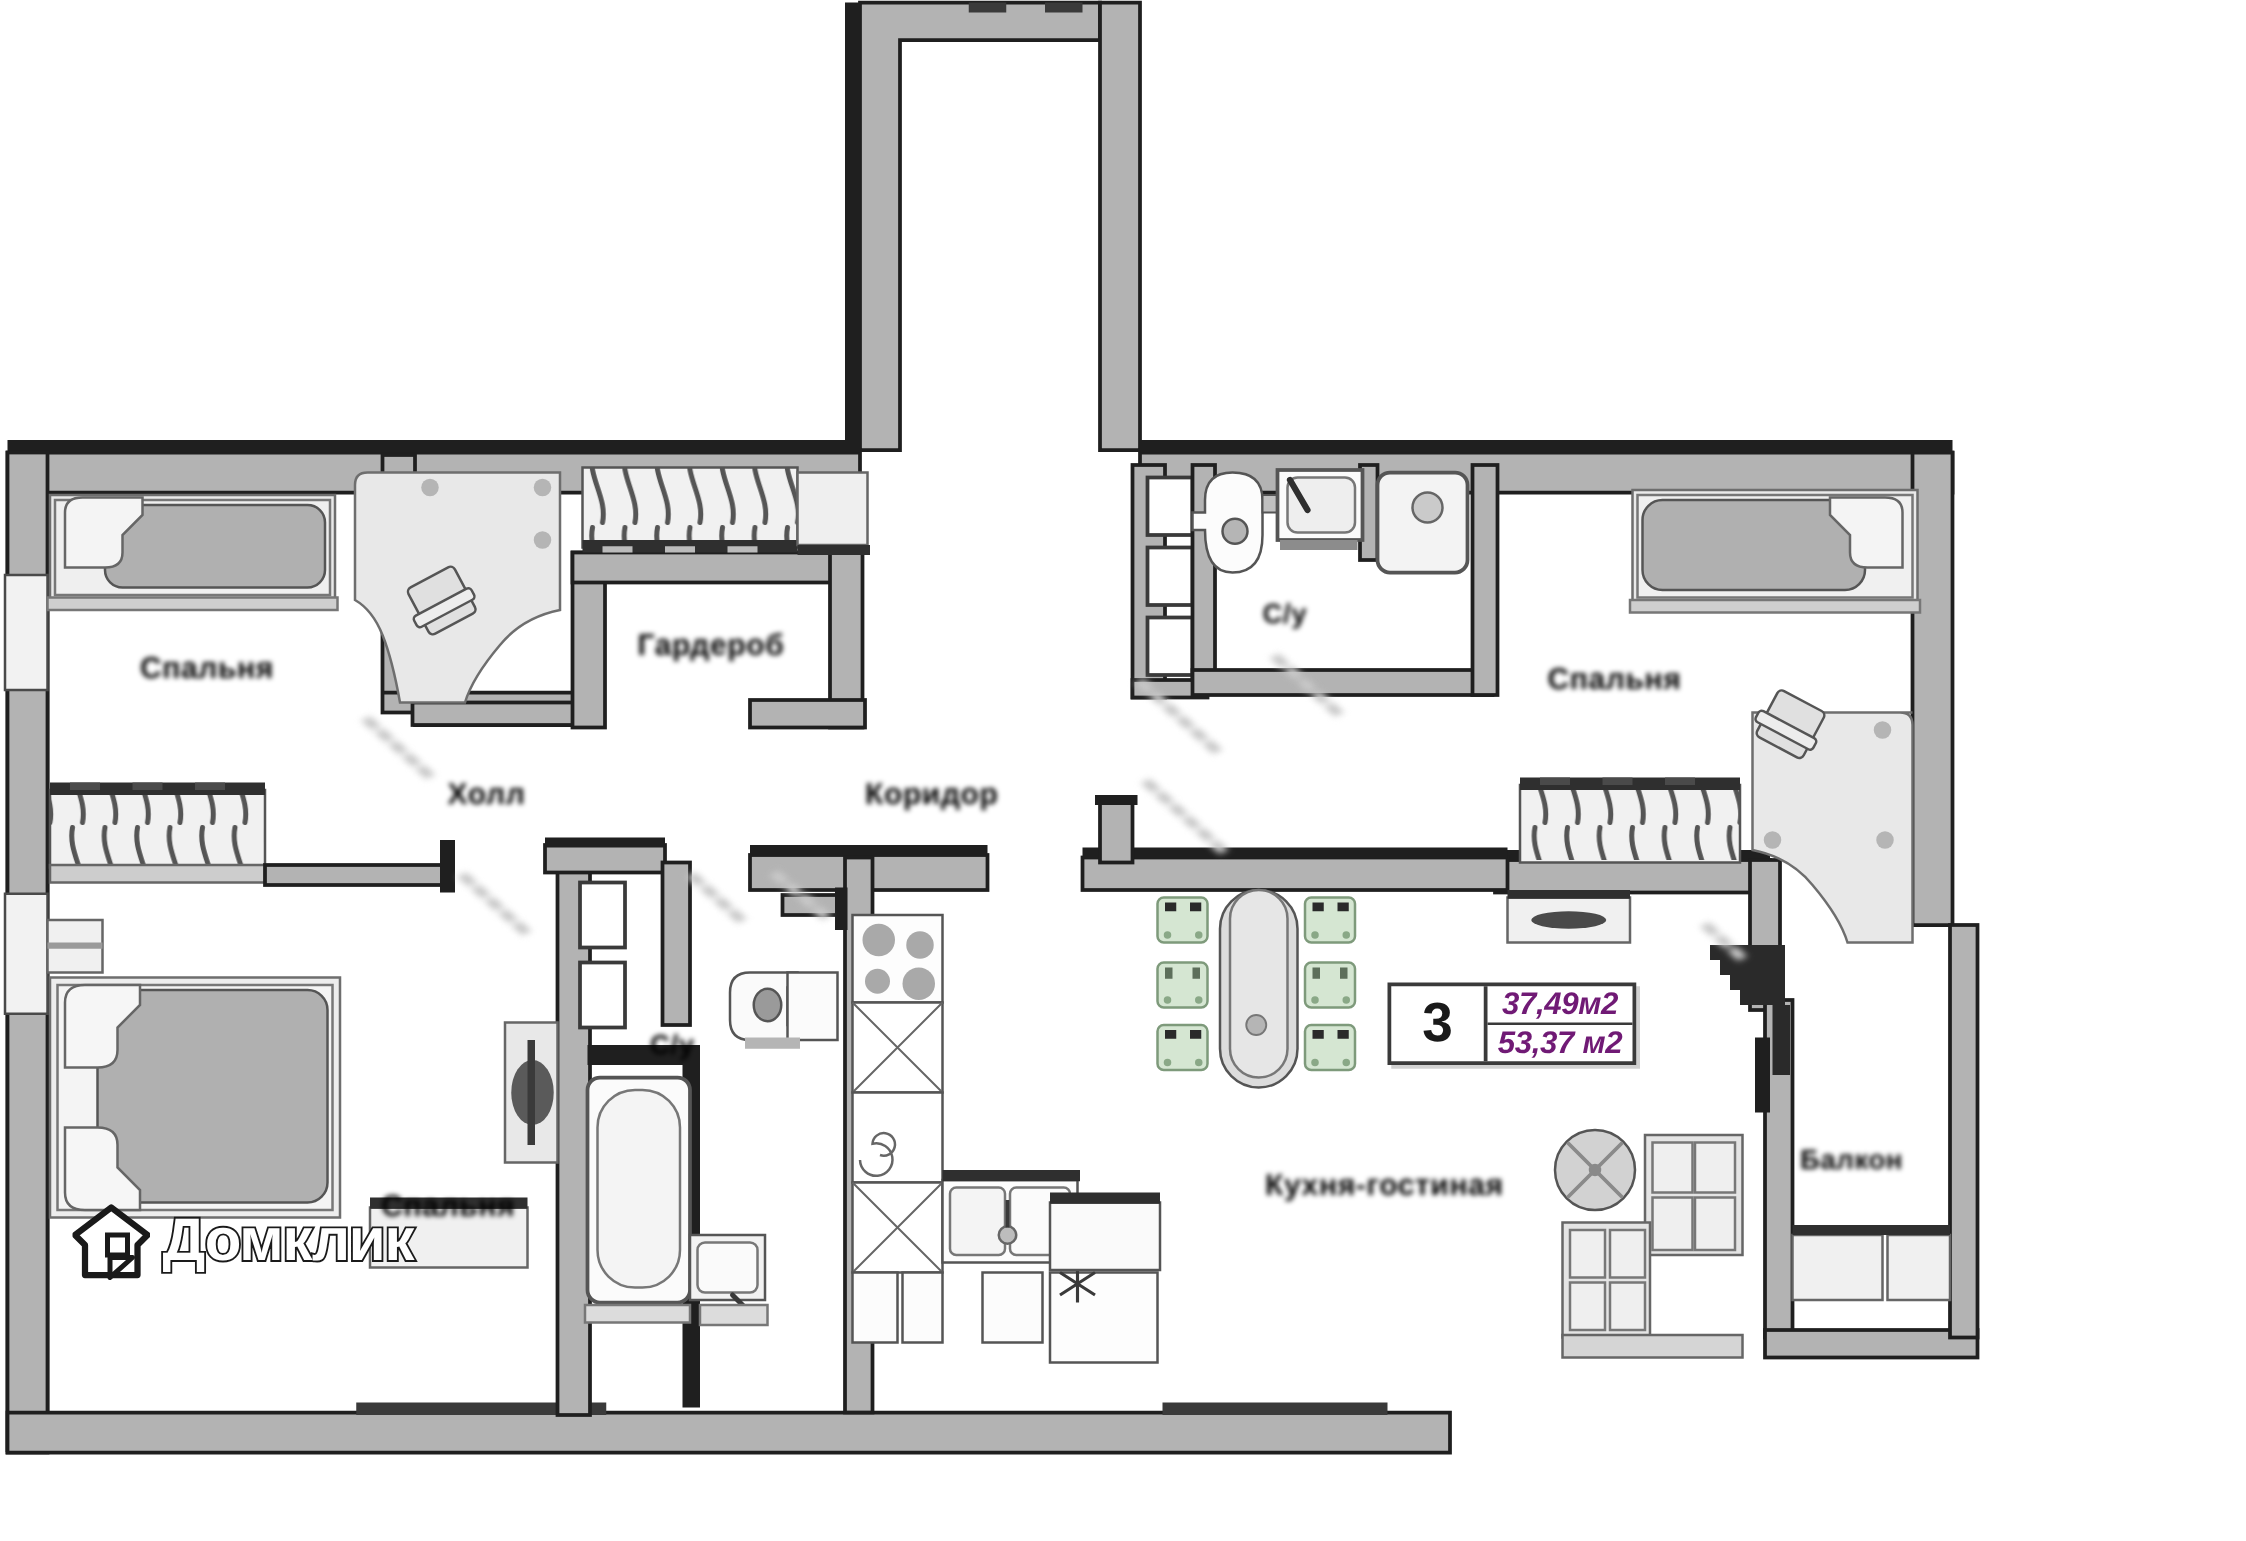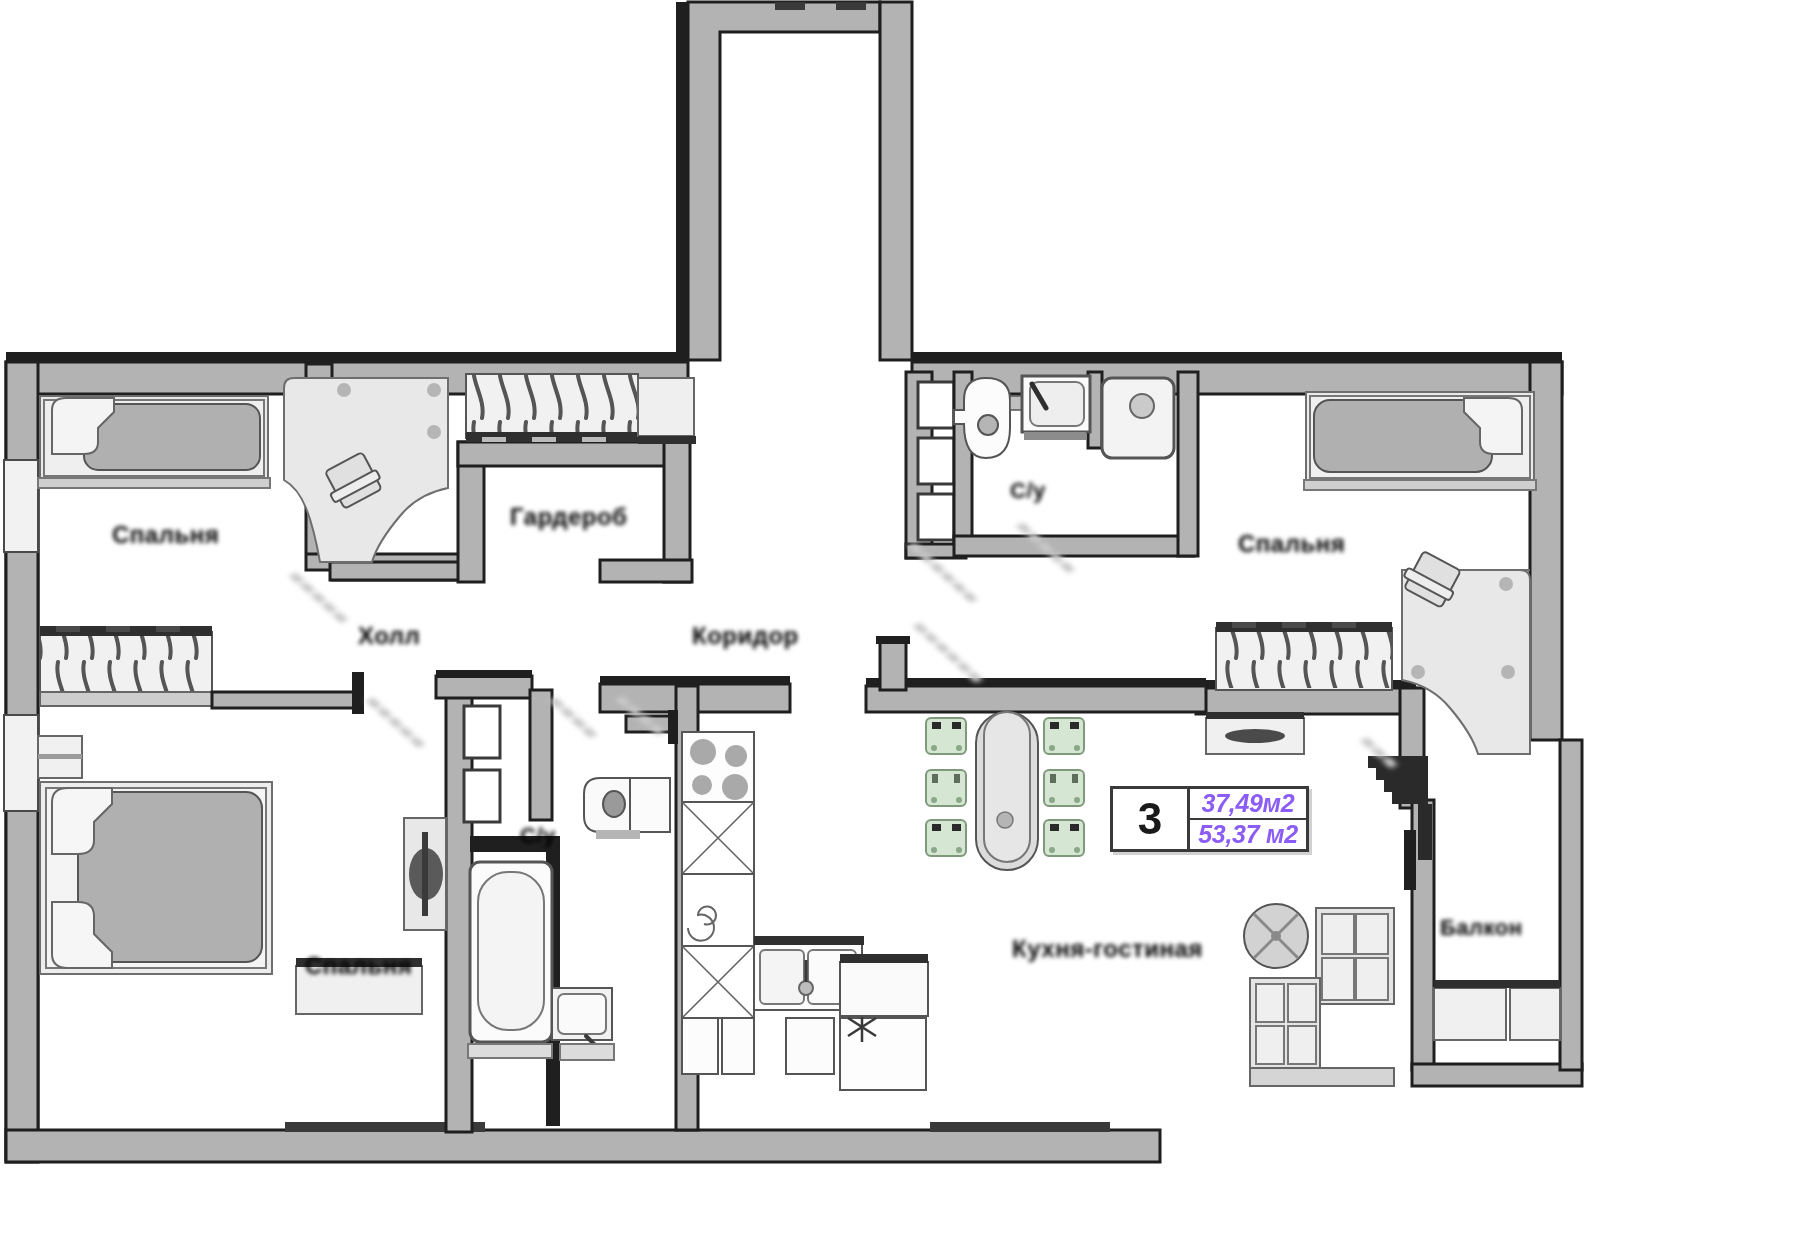--- a/index.html
+++ b/index.html
@@ -49,21 +49,21 @@
   #badge .rooms{
     width:74px;display:flex;align-items:center;justify-content:center;
     font-size:44px;font-weight:bold;color:#1a1a1a;
     font-family:"Liberation Sans",sans-serif;
     border-right:3px solid #3a3a3a;
     line-height:1;
   }
   #badge .areas{flex:1;display:flex;flex-direction:column;}
   #badge .areas div{
     flex:1;display:flex;align-items:center;justify-content:center;
-    font-size:25px;font-weight:bold;color:#8b5cf6;
+    font-size:25px;font-weight:bold;color:#701a75;
     font-family:"Liberation Sans",sans-serif;
     font-style:italic;
     letter-spacing:-.3px;
   }
   #badge .areas div.top{border-bottom:2px solid #3a3a3a;}
 
   
   #watermark{
     position:absolute;left:58px;top:962px;
     display:flex;align-items:center;gap:10px;
@@ -441,14 +441,22 @@
     </div>
 
   <div id="badge">
     <div class="rooms">3</div>
     <div class="areas">
       <div class="top">37,49м2</div>
       <div>53,37 м2</div>
     </div>
   </div>
 
+  <div id="watermark">
+    <svg width="62" height="62" viewBox="0 0 62 62">
+      <path d="M31 4 L60 26 L52 34 L52 58 L10 58 L10 34 L2 26 Z" fill="#ffffff" stroke="#1a1a1a" stroke-width="5" stroke-linejoin="round"></path>
+      <path d="M28 26 h16 v16 h-16 z" fill="#ffffff" stroke="#1a1a1a" stroke-width="4"></path>
+      <path d="M30 44 L48 44 L30 60 Z" fill="#ffffff" stroke="#1a1a1a" stroke-width="4" stroke-linejoin="round"></path>
+    </svg>
+    <div class="wm-text">Домклик</div>
+  </div>
 
 </div>
 
 </body></html>

